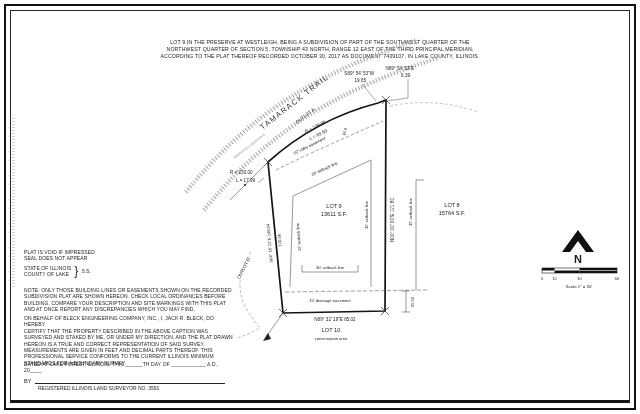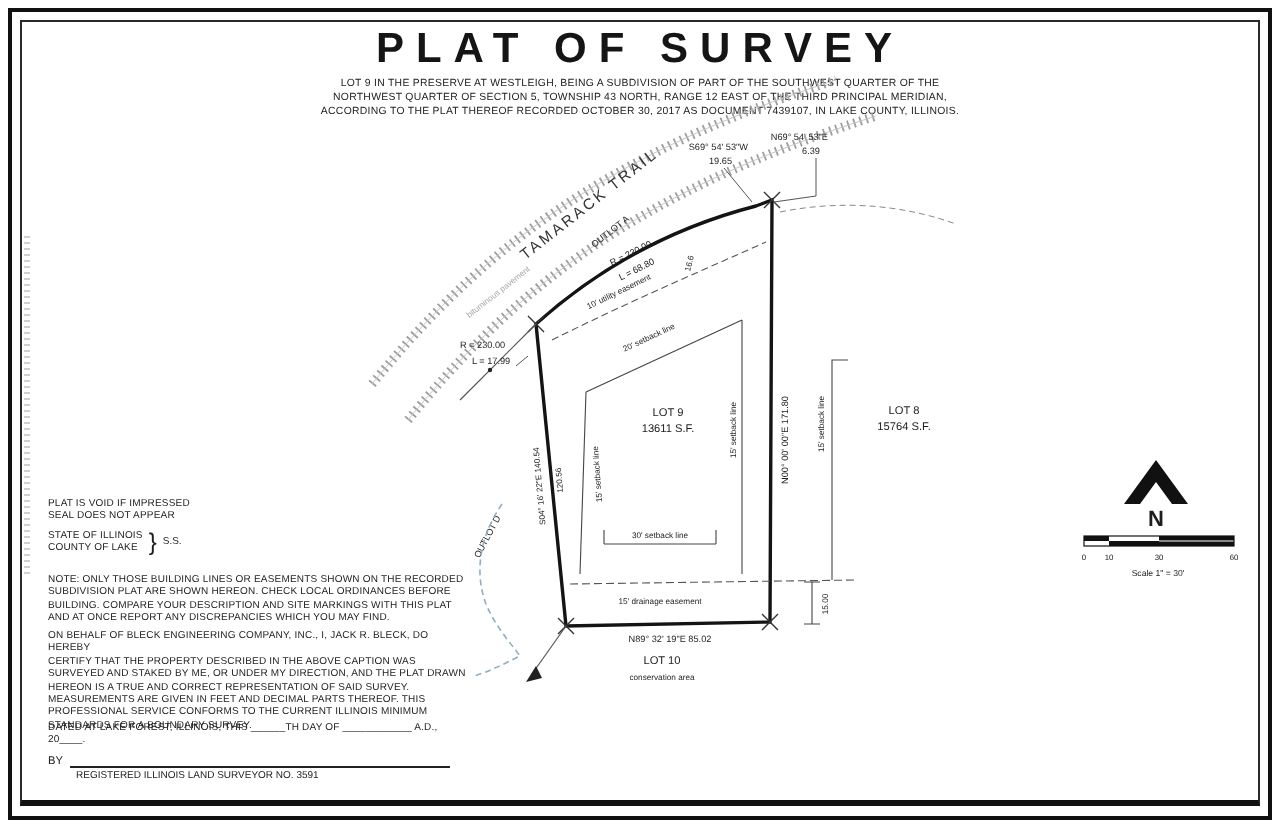--- a/index.html
+++ b/index.html
@@ -30,21 +30,20 @@
   .gray{fill:#a6a6a6;}
 </style>
 </head>
 <body>
 
 <div class="page">
   <div class="outer-frame"></div>
   <div class="inner-frame"></div>
   <div class="micro"></div>
 
-  <div class="title">PLAT OF SURVEY</div>
   <div class="subtitle">
     <div>LOT 9 IN THE PRESERVE AT WESTLEIGH, BEING A SUBDIVISION OF PART OF THE SOUTHWEST QUARTER OF THE</div>
     <div>NORTHWEST QUARTER OF SECTION 5, TOWNSHIP 43 NORTH, RANGE 12 EAST OF THE THIRD PRINCIPAL MERIDIAN,</div>
     <div>ACCORDING TO THE PLAT THEREOF RECORDED OCTOBER 30, 2017 AS DOCUMENT 7439107, IN LAKE COUNTY, ILLINOIS.</div>
   </div>
 
   <div class="blk tiny" style="left:24px;top:249px;">PLAT IS VOID IF IMPRESSED
 SEAL DOES NOT APPEAR</div>
 
   <div class="state-block">

